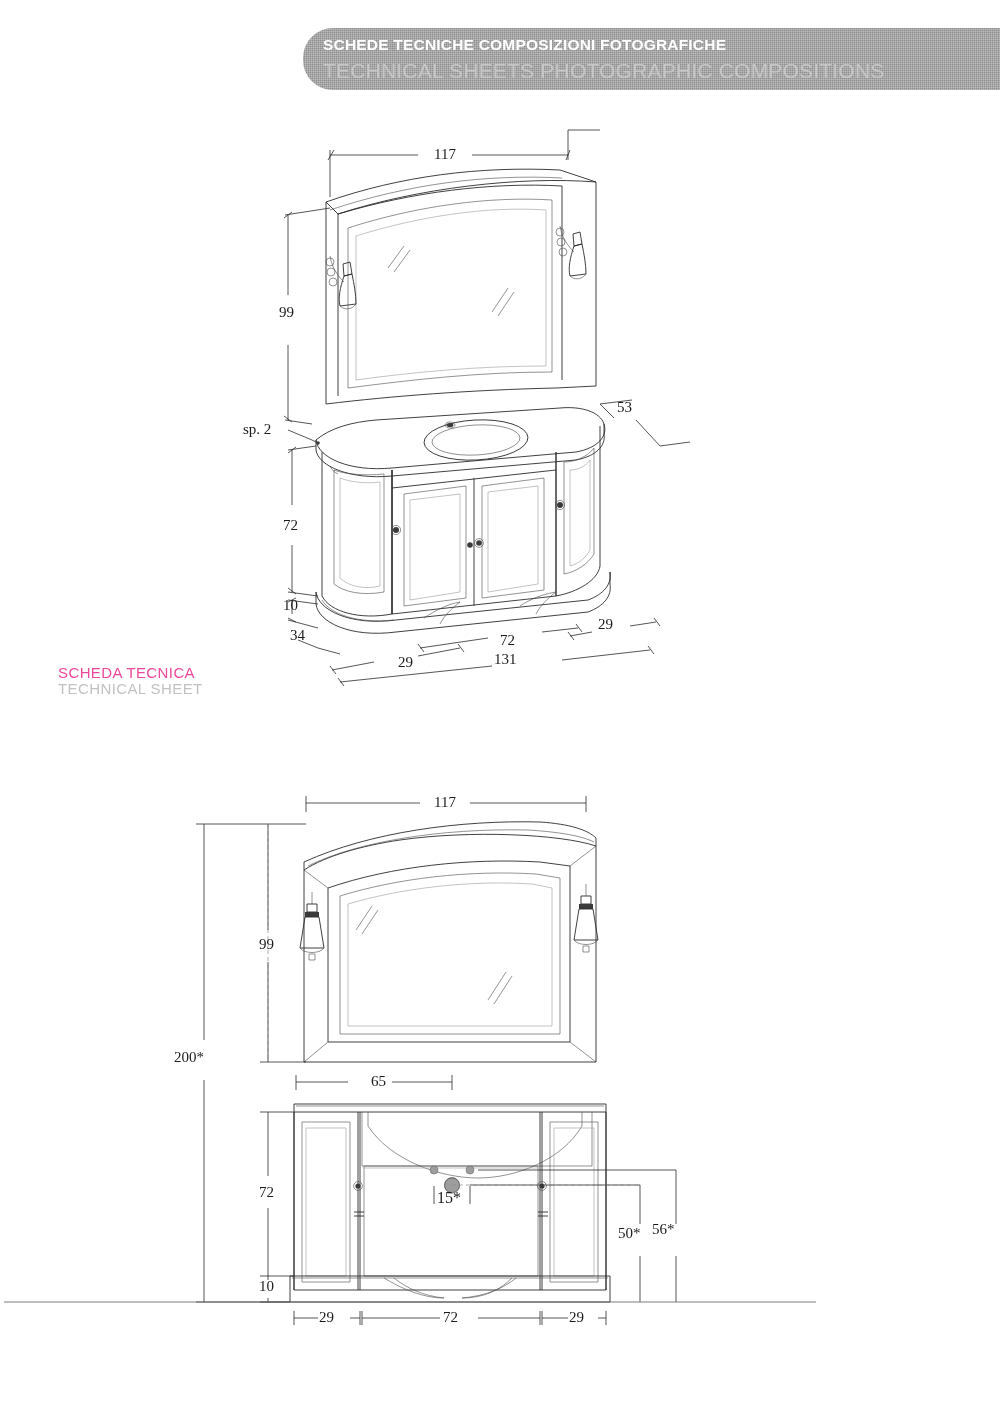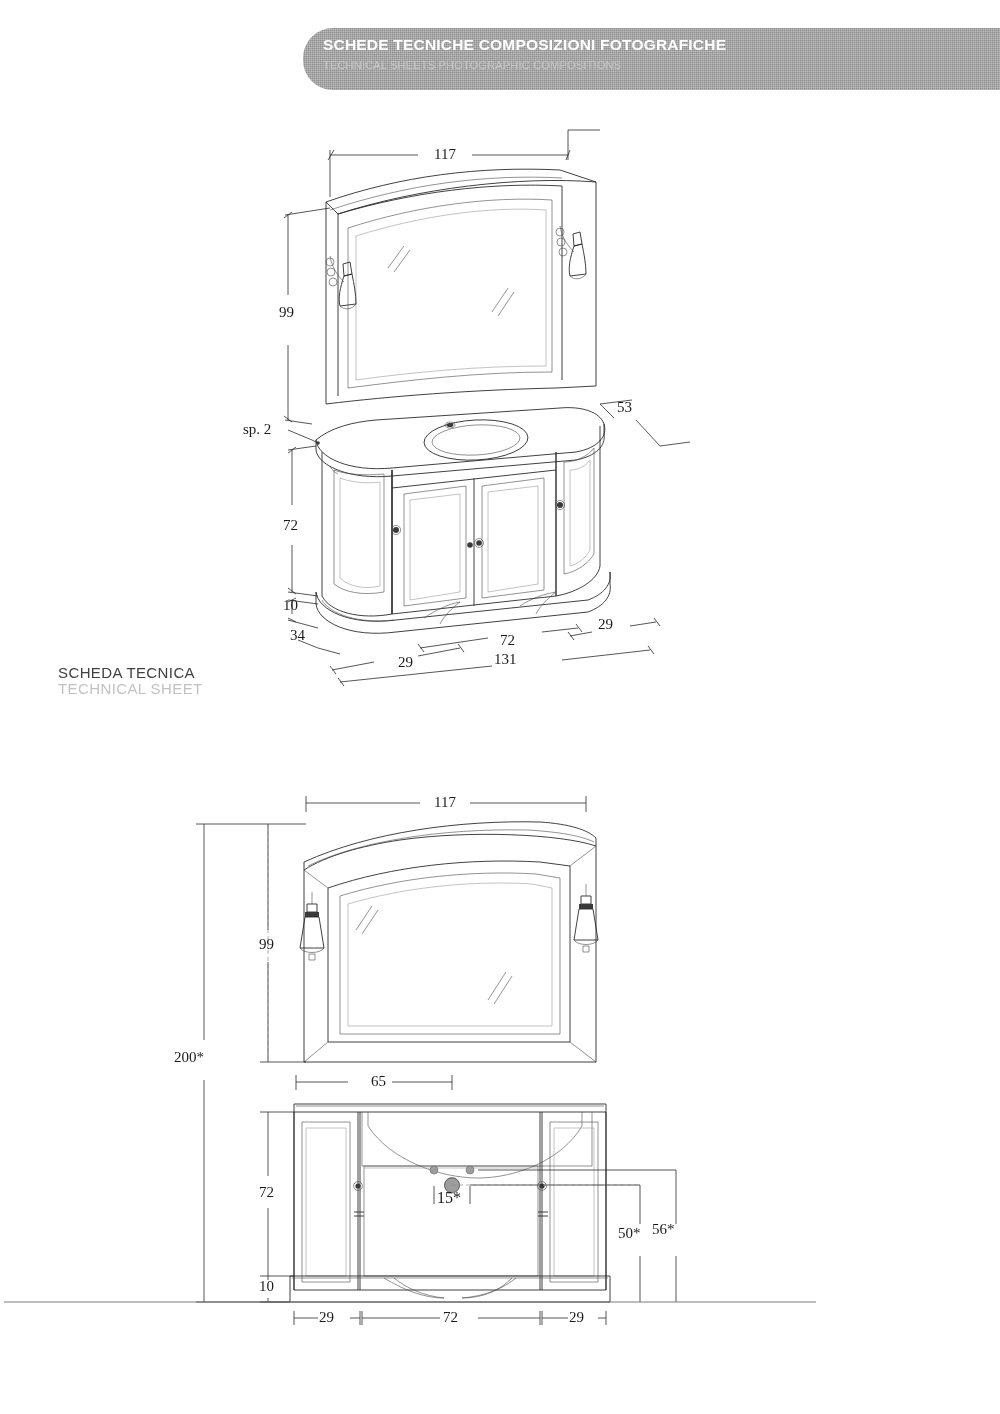--- a/index.html
+++ b/index.html
@@ -44,21 +44,21 @@
     font-size: 15.5px;
     font-weight: bold;
     letter-spacing: .2px;
     white-space: nowrap;
   }
   .banner-sub {
     position: absolute;
     left: 20px;
     top: 31px;
     color: #c6c6c6;
-    font-size: 11px;
+    font-size: 21px;
     font-weight: normal;
     letter-spacing: .2px;
     white-space: nowrap;
   }
 
   
   .dim {
     position: absolute;
     font-family: "Liberation Serif", serif;
     font-size: 15px;
@@ -68,21 +68,21 @@
   }
   .dim.small { font-size: 16px; }
 
   .sheet-label {
     position: absolute;
     white-space: nowrap;
     line-height: 1.05;
   }
   .sheet-label .l1 {
     display: block;
-    color: #404040;
+    color: #ec4899;
     font-size: 15px;
     letter-spacing: .4px;
   }
   .sheet-label .l2 {
     display: block;
     color: #c2c2c2;
     font-size: 15px;
     letter-spacing: .4px;
   }
 

